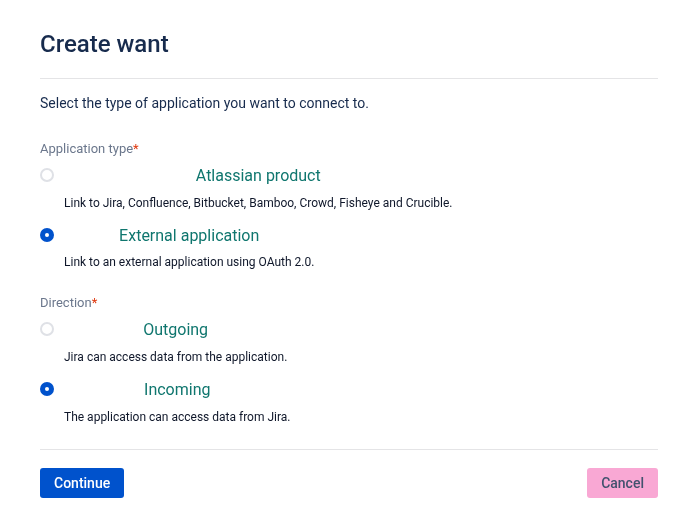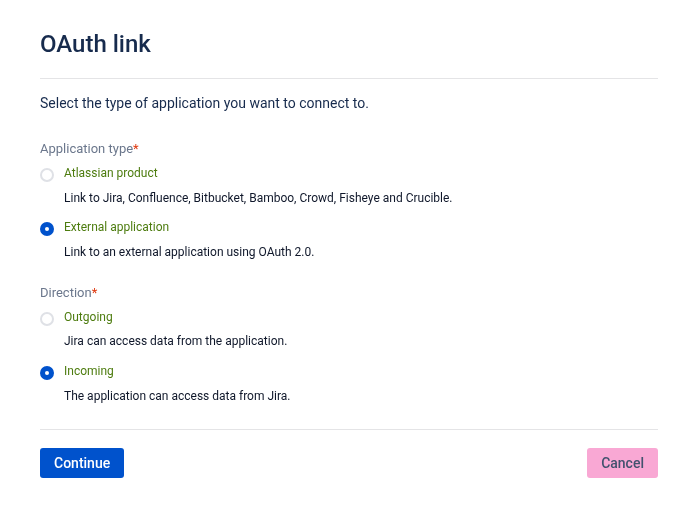--- a/index.html
+++ b/index.html
@@ -75,23 +75,24 @@
       width: 4px;
       height: 4px;
       border-radius: 50%;
       background: #fff;
       display: block;
     }
     .radio-text {
       margin-left: 10px;
     }
     .radio-label {
-      font-size: 12px;
-      color: #4d7c0f;
+      font-size: 16px;
+      color: #0f766e;
       line-height: 1.3;
+      text-align: center;
     }
     .radio-desc {
       font-size: 12px;
       color: #0f172a;
       margin-top: 8px;
       line-height: 1.4;
     }
     .footer {
       display: flex;
       justify-content: space-between;
@@ -112,21 +113,21 @@
       color: #fff;
     }
     .btn-secondary {
       background: #f9a8d4;
       color: #42526E;
     }
   </style>
 </head>
 <body>
 
-<h1 class="title">OAuth link</h1>
+<h1 class="title">Create want</h1>
 
 <hr class="divider">
 
 <p class="instruction">Select the type of application you want to connect to.</p>
 
 <div class="radio-group">
   <div class="section-label">
     <span>Application type</span><span class="required">*</span>
   </div>
 

